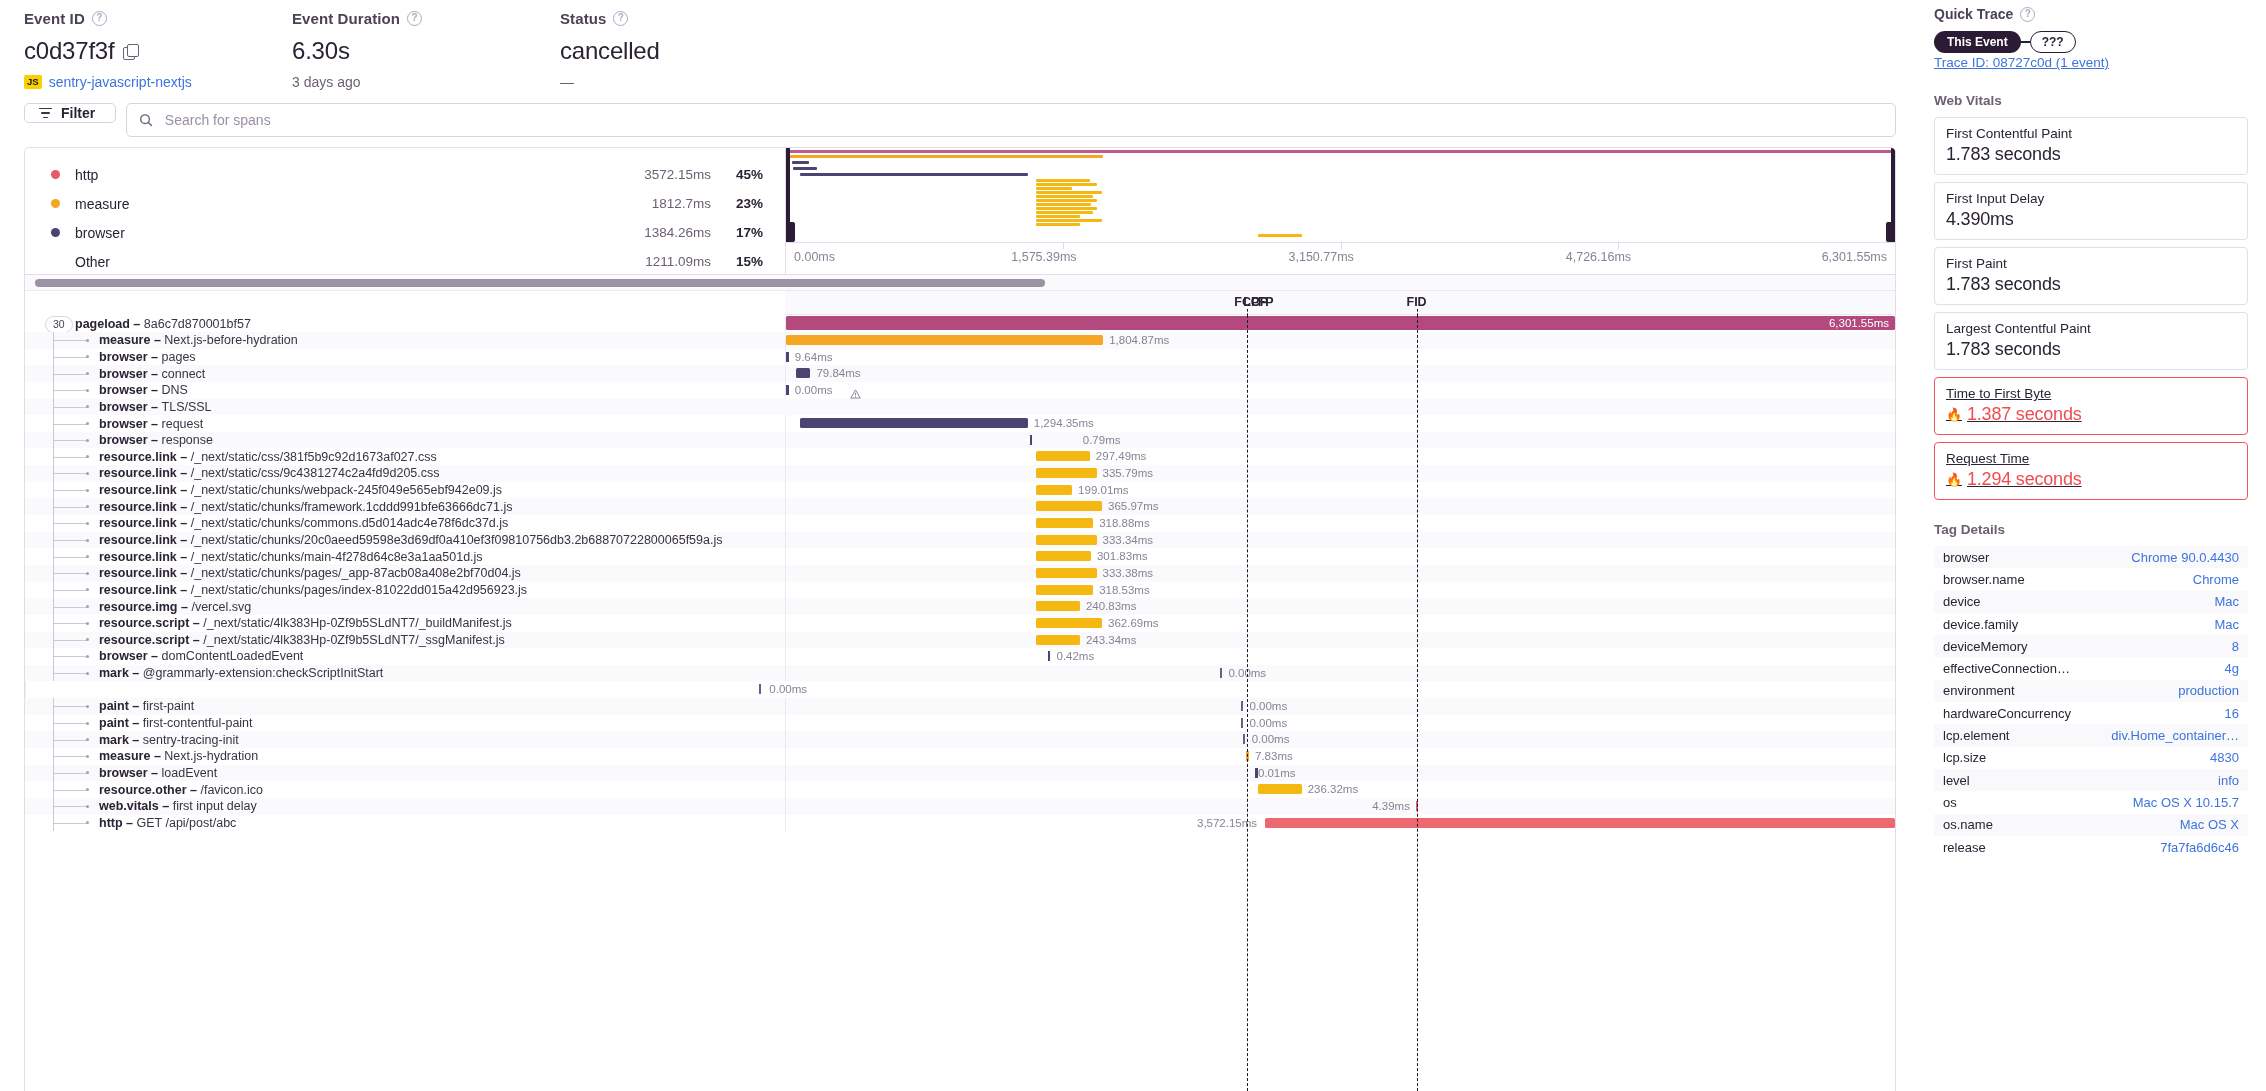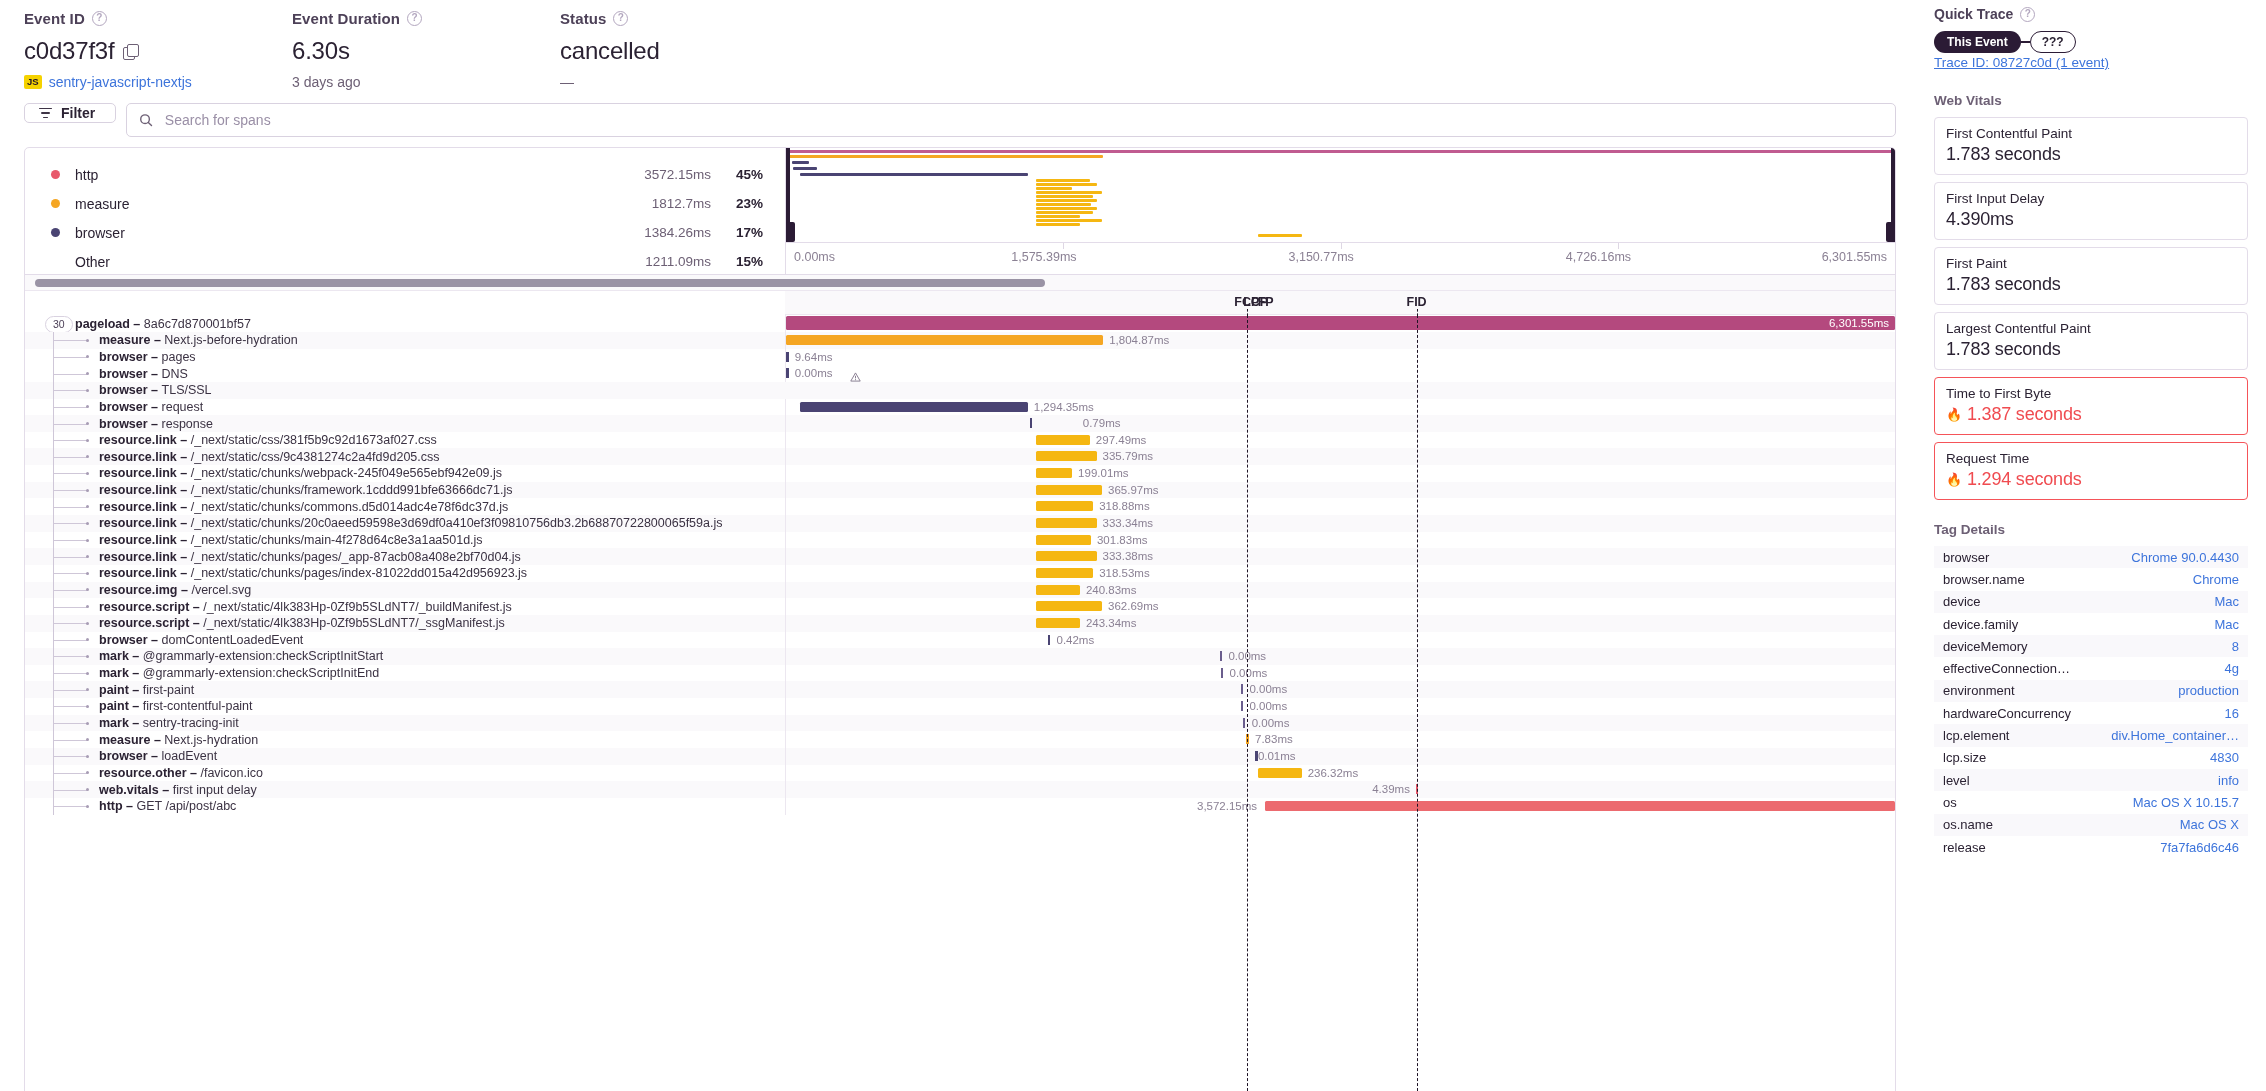--- a/index.html
+++ b/index.html
@@ -140,21 +140,21 @@
   .pill-this { background:#2b1b35; color:#fff; font-size:12px; font-weight:bold;
     border-radius:11px; padding:4px 13px; line-height:14px;}
   .pill-conn { width:9px; height:1.5px; background:#2b1b35; }
   .pill-q { border:1.4px solid #2b1b35; color:#2b2233; font-size:12px; font-weight:bold;
     border-radius:11px; padding:3px 11px; line-height:14px; background:#fff;}
   .trace-id { margin-top:10px; font-size:13.5px; color:#3d74db; }
 
   .sec-title { font-size:13.5px; font-weight:bold; color:#6d6075; margin: 22px 0 9px 0;}
   .vital-card { border:1px solid #e3dce9; border-radius:4px; padding:8px 11px 9px 11px;
     margin-bottom:7px; background:#fff;}
-  .vital-card.bad { border-color:#f55459;}
+  .vital-card.bad { border-color:#f55459;text-decoration:underline;}
   .vital-name { font-size:13.5px; color:#2b2233; }
   .vital-val { font-size:18px; color:#2b2233; margin-top:3px; letter-spacing:-.2px;}
   .vital-card.bad .vital-val { color:#f04b50; display:flex; align-items:center; gap:5px;}
 
   .tag-table { border-top: 0; }
   .tag-row { display:flex; justify-content:space-between; align-items:center;
     height:22.3px; padding:0 9px; font-size:13px;}
   .tag-row.alt { background:#f9f8fb;}
   .tag-key { color:#2b2233;}
   .tag-val { color:#3d74db; text-align:right;}
@@ -338,20 +338,32 @@
                 <span class="tree-ind"></span>
                 <span class="tree-h"></span>
                 <span class="tree-d"></span>
                 <span class="row-text"><span class="op-label">browser</span><span class="op-label"> – </span><span class="desc">pages</span></span>
               </div>
               <div class="row-right">
                 <div class="bar thin" style="left: 0%; background: rgb(74, 68, 115);"></div>
                 <div class="bar-dur" style="left: 0.25%; margin-left: 6px;">9.64ms</div>
               </div>
             </div>
+            <div class="row alt">
+              <div class="row-left">
+                <span class="tree-ind"></span>
+                <span class="tree-h"></span>
+                <span class="tree-d"></span>
+                <span class="row-text"><span class="op-label">browser</span><span class="op-label"> – </span><span class="desc">connect</span></span>
+              </div>
+              <div class="row-right">
+                <div class="bar" style="left: 0.9%; width: 1.3%; background: rgb(74, 68, 115);"></div>
+                <div class="bar-dur" style="left: 2.2%; margin-left: 6px;">79.84ms</div>
+              </div>
+            </div>
             <div class="row">
               <div class="row-left">
                 <span class="tree-ind"></span>
                 <span class="tree-h"></span>
                 <span class="tree-d"></span>
                 <span class="row-text"><span class="op-label">browser</span><span class="op-label"> – </span><span class="desc">DNS</span></span>
               </div>
               <div class="row-right">
                 <div class="bar thin" style="left: 0%; background: rgb(74, 68, 115);"></div>
                 <div class="bar-dur" style="left: 0.25%; margin-left: 6px;">0.00ms</div>
@@ -556,26 +568,20 @@
                 <span class="tree-h"></span>
                 <span class="tree-d"></span>
                 <span class="row-text"><span class="op-label">mark</span><span class="op-label"> – </span><span class="desc">@grammarly-extension:checkScriptInitStart</span></span>
               </div>
               <div class="row-right">
                 <div class="bar thin" style="left: 39.1%; background: rgb(106, 93, 141);"></div>
                 <div class="bar-dur" style="left: 39.35%; margin-left: 6px;">0.00ms</div>
               </div>
             </div>
             <div class="row">
-              <div class="row-left">
-                <span class="tree-ind"></span>
-                <span class="tree-h"></span>
-                <span class="tree-d"></span>
-                <span class="row-text"><span class="op-label">mark</span><span class="op-label"> – </span><span class="desc">@grammarly-extension:checkScriptInitEnd</span></span>
-              </div>
               <div class="row-right">
                 <div class="bar thin" style="left: 39.2%; background: rgb(106, 93, 141);"></div>
                 <div class="bar-dur" style="left: 39.45%; margin-left: 6px;">0.00ms</div>
               </div>
             </div>
             <div class="row alt">
               <div class="row-left">
                 <span class="tree-ind"></span>
                 <span class="tree-h"></span>
                 <span class="tree-d"></span>

